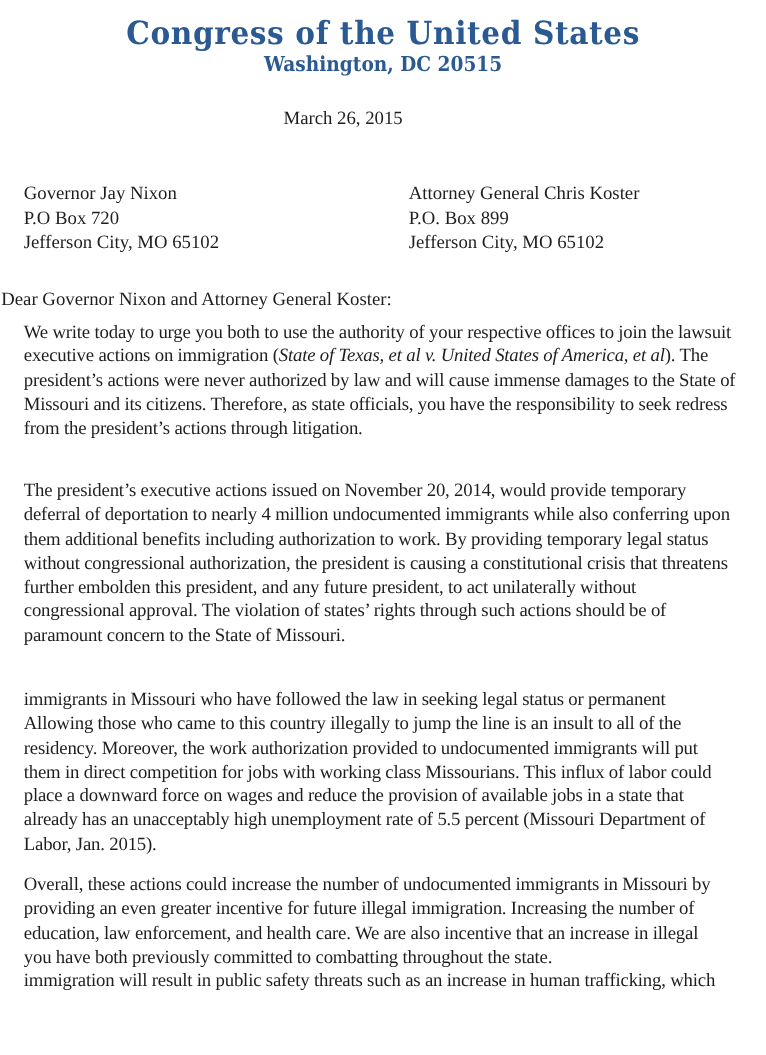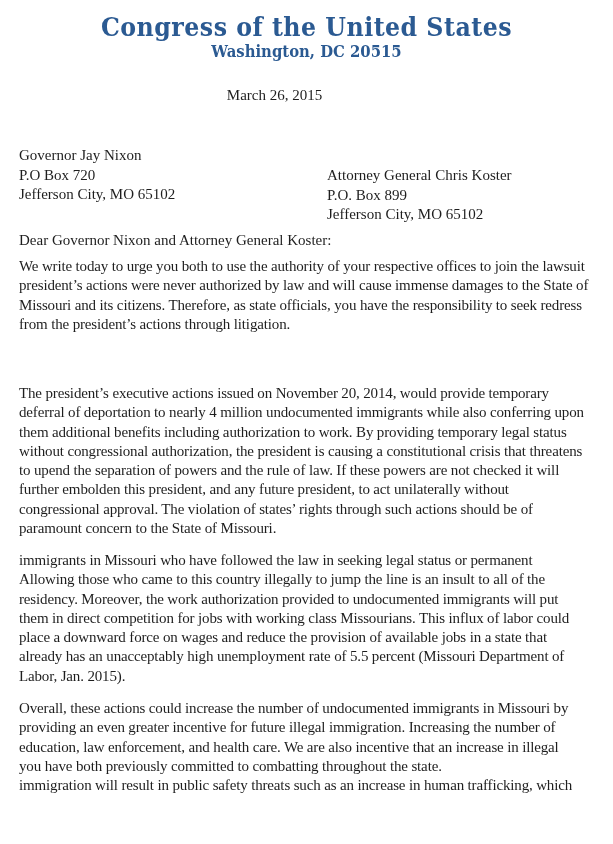--- a/index.html
+++ b/index.html
@@ -15,22 +15,22 @@
       transform: scaleX(0.93);
     }
     .lh-sub {
       top: 42px; font-size: 16.5px; font-weight: bold; color: #2b5a92;
       font-family: "DejaVu Serif", "Liberation Serif", serif;
       transform: scaleX(0.9);
     }
     .date { position: absolute; top: 87px; left: 0; width: 549px; text-align: center; font-size: 15px; font-family: Liberation Serif, serif; }
     .addr { position: absolute; top: 146px; font-size: 15px; line-height: 19.5px; }
     .addr-left { left: 19px; }
-    .addr-right { left: 327px; margin-top: 20px; }
-    .salutation { position: absolute; top: 232px; left: 19px; font-size: 15px; }
+    .addr-right { left: 327px; }
+    .salutation { position: absolute; top: 232px; left: 1px; font-size: 15px; }
     .para {
       position: absolute; left: 19px; width: 582px; font-size: 15px;
       line-height: 19.3px; margin: 0; text-align: left; letter-spacing: -0.15px;
     }
     .p1 { top: 257px; }
     .p2 { top: 384px; }
     .p3 { top: 551px; }
     .p4 { top: 699px; }
     .para .ln { display: block; white-space: nowrap; }
     em { font-style: italic; }
@@ -52,31 +52,31 @@
 <div class="addr addr-right">
   <div>Attorney General Chris Koster</div>
   <div>P.O. Box 899</div>
   <div>Jefferson City, MO 65102</div>
 </div>
 
 <div class="salutation">Dear Governor Nixon and Attorney General Koster:</div>
 
 <p class="para p1">
   <span class="ln">We write today to urge you both to use the authority of your respective offices to join the lawsuit</span>
+  <span class="ln"><span>executive actions on immigration (</span><em>State of Texas, et al v. United States of America, et al</em><span>). The</span></span>
   <span class="ln">president’s actions were never authorized by law and will cause immense damages to the State of</span>
   <span class="ln">Missouri and its citizens. Therefore, as state officials, you have the responsibility to seek redress</span>
   <span class="ln">from the president’s actions through litigation.</span>
 </p>
 
 <p class="para p2">
   <span class="ln">The president’s executive actions issued on November 20, 2014, would provide temporary</span>
   <span class="ln">deferral of deportation to nearly 4 million undocumented immigrants while also conferring upon</span>
   <span class="ln">them additional benefits including authorization to work. By providing temporary legal status</span>
   <span class="ln">without congressional authorization, the president is causing a constitutional crisis that threatens</span>
-  <span class="ln">to upend the separation of powers and the rule of law. If these powers are not checked it will</span>
   <span class="ln">further embolden this president, and any future president, to act unilaterally without</span>
   <span class="ln">congressional approval. The violation of states’ rights through such actions should be of</span>
   <span class="ln">paramount concern to the State of Missouri.</span>
 </p>
 
 <p class="para p3">
   <span class="ln">immigrants in Missouri who have followed the law in seeking legal status or permanent</span>
   <span class="ln">Allowing those who came to this country illegally to jump the line is an insult to all of the</span>
   <span class="ln">residency. Moreover, the work authorization provided to undocumented immigrants will put</span>
   <span class="ln">them in direct competition for jobs with working class Missourians. This influx of labor could</span>

